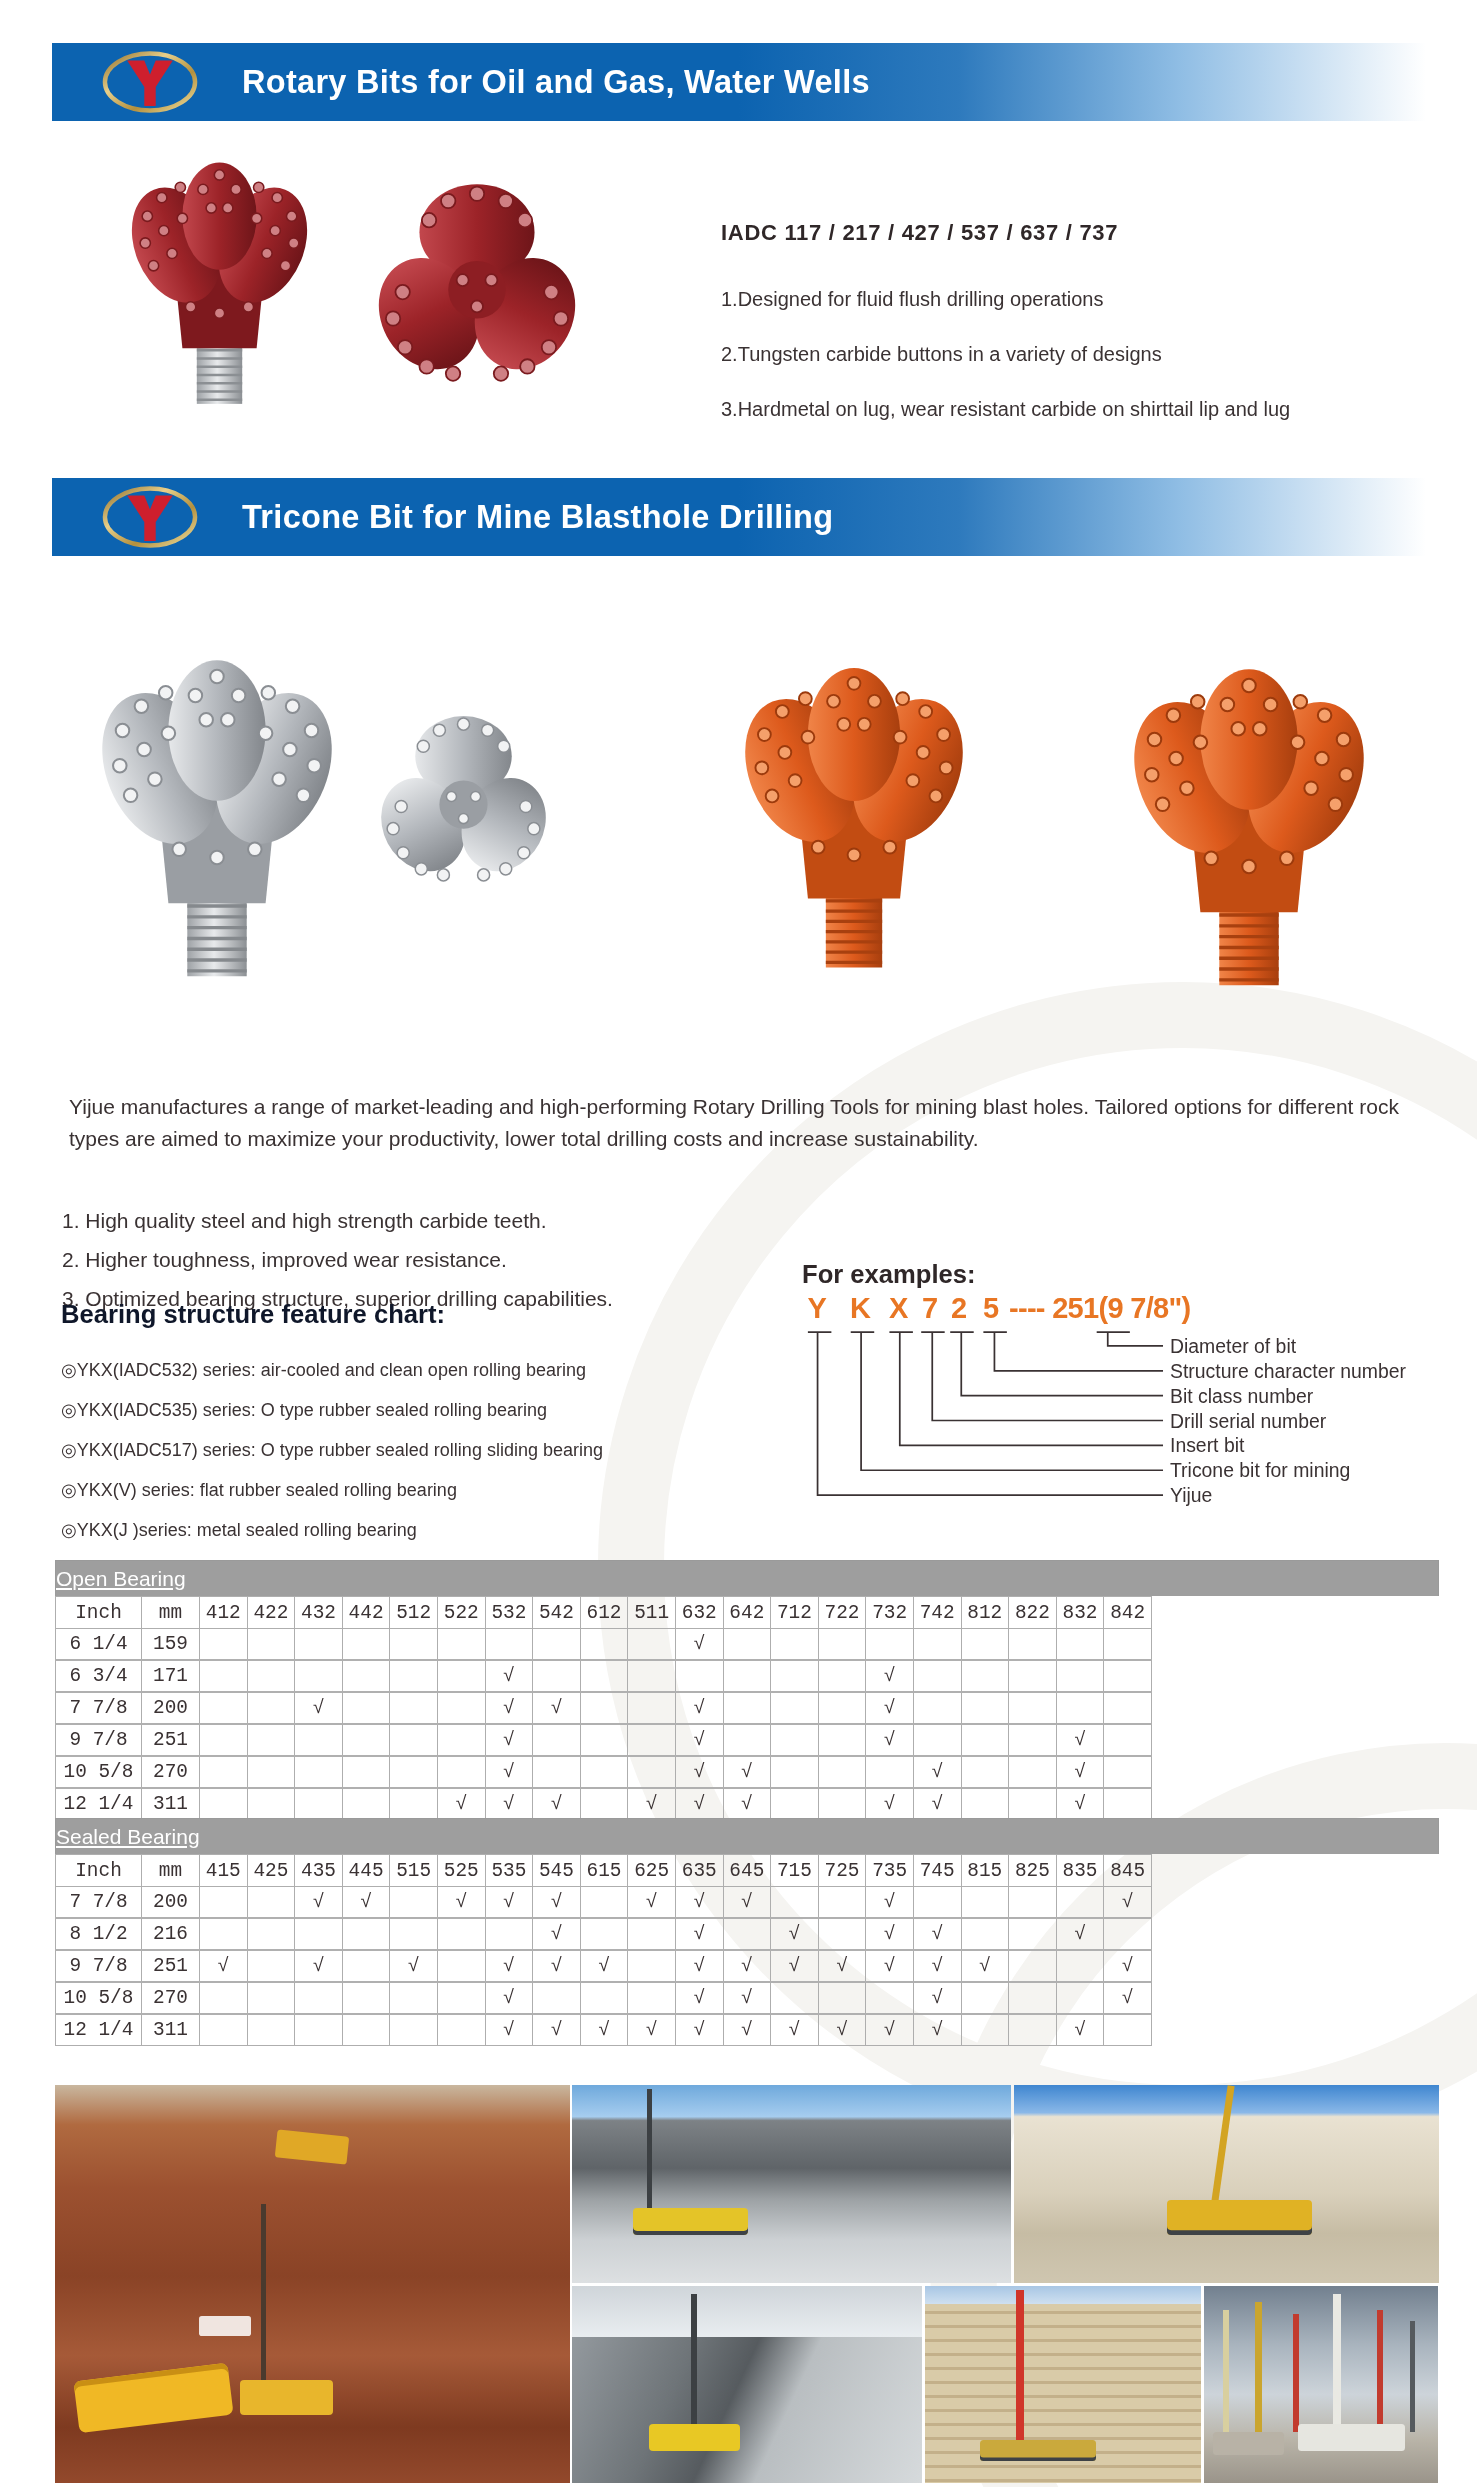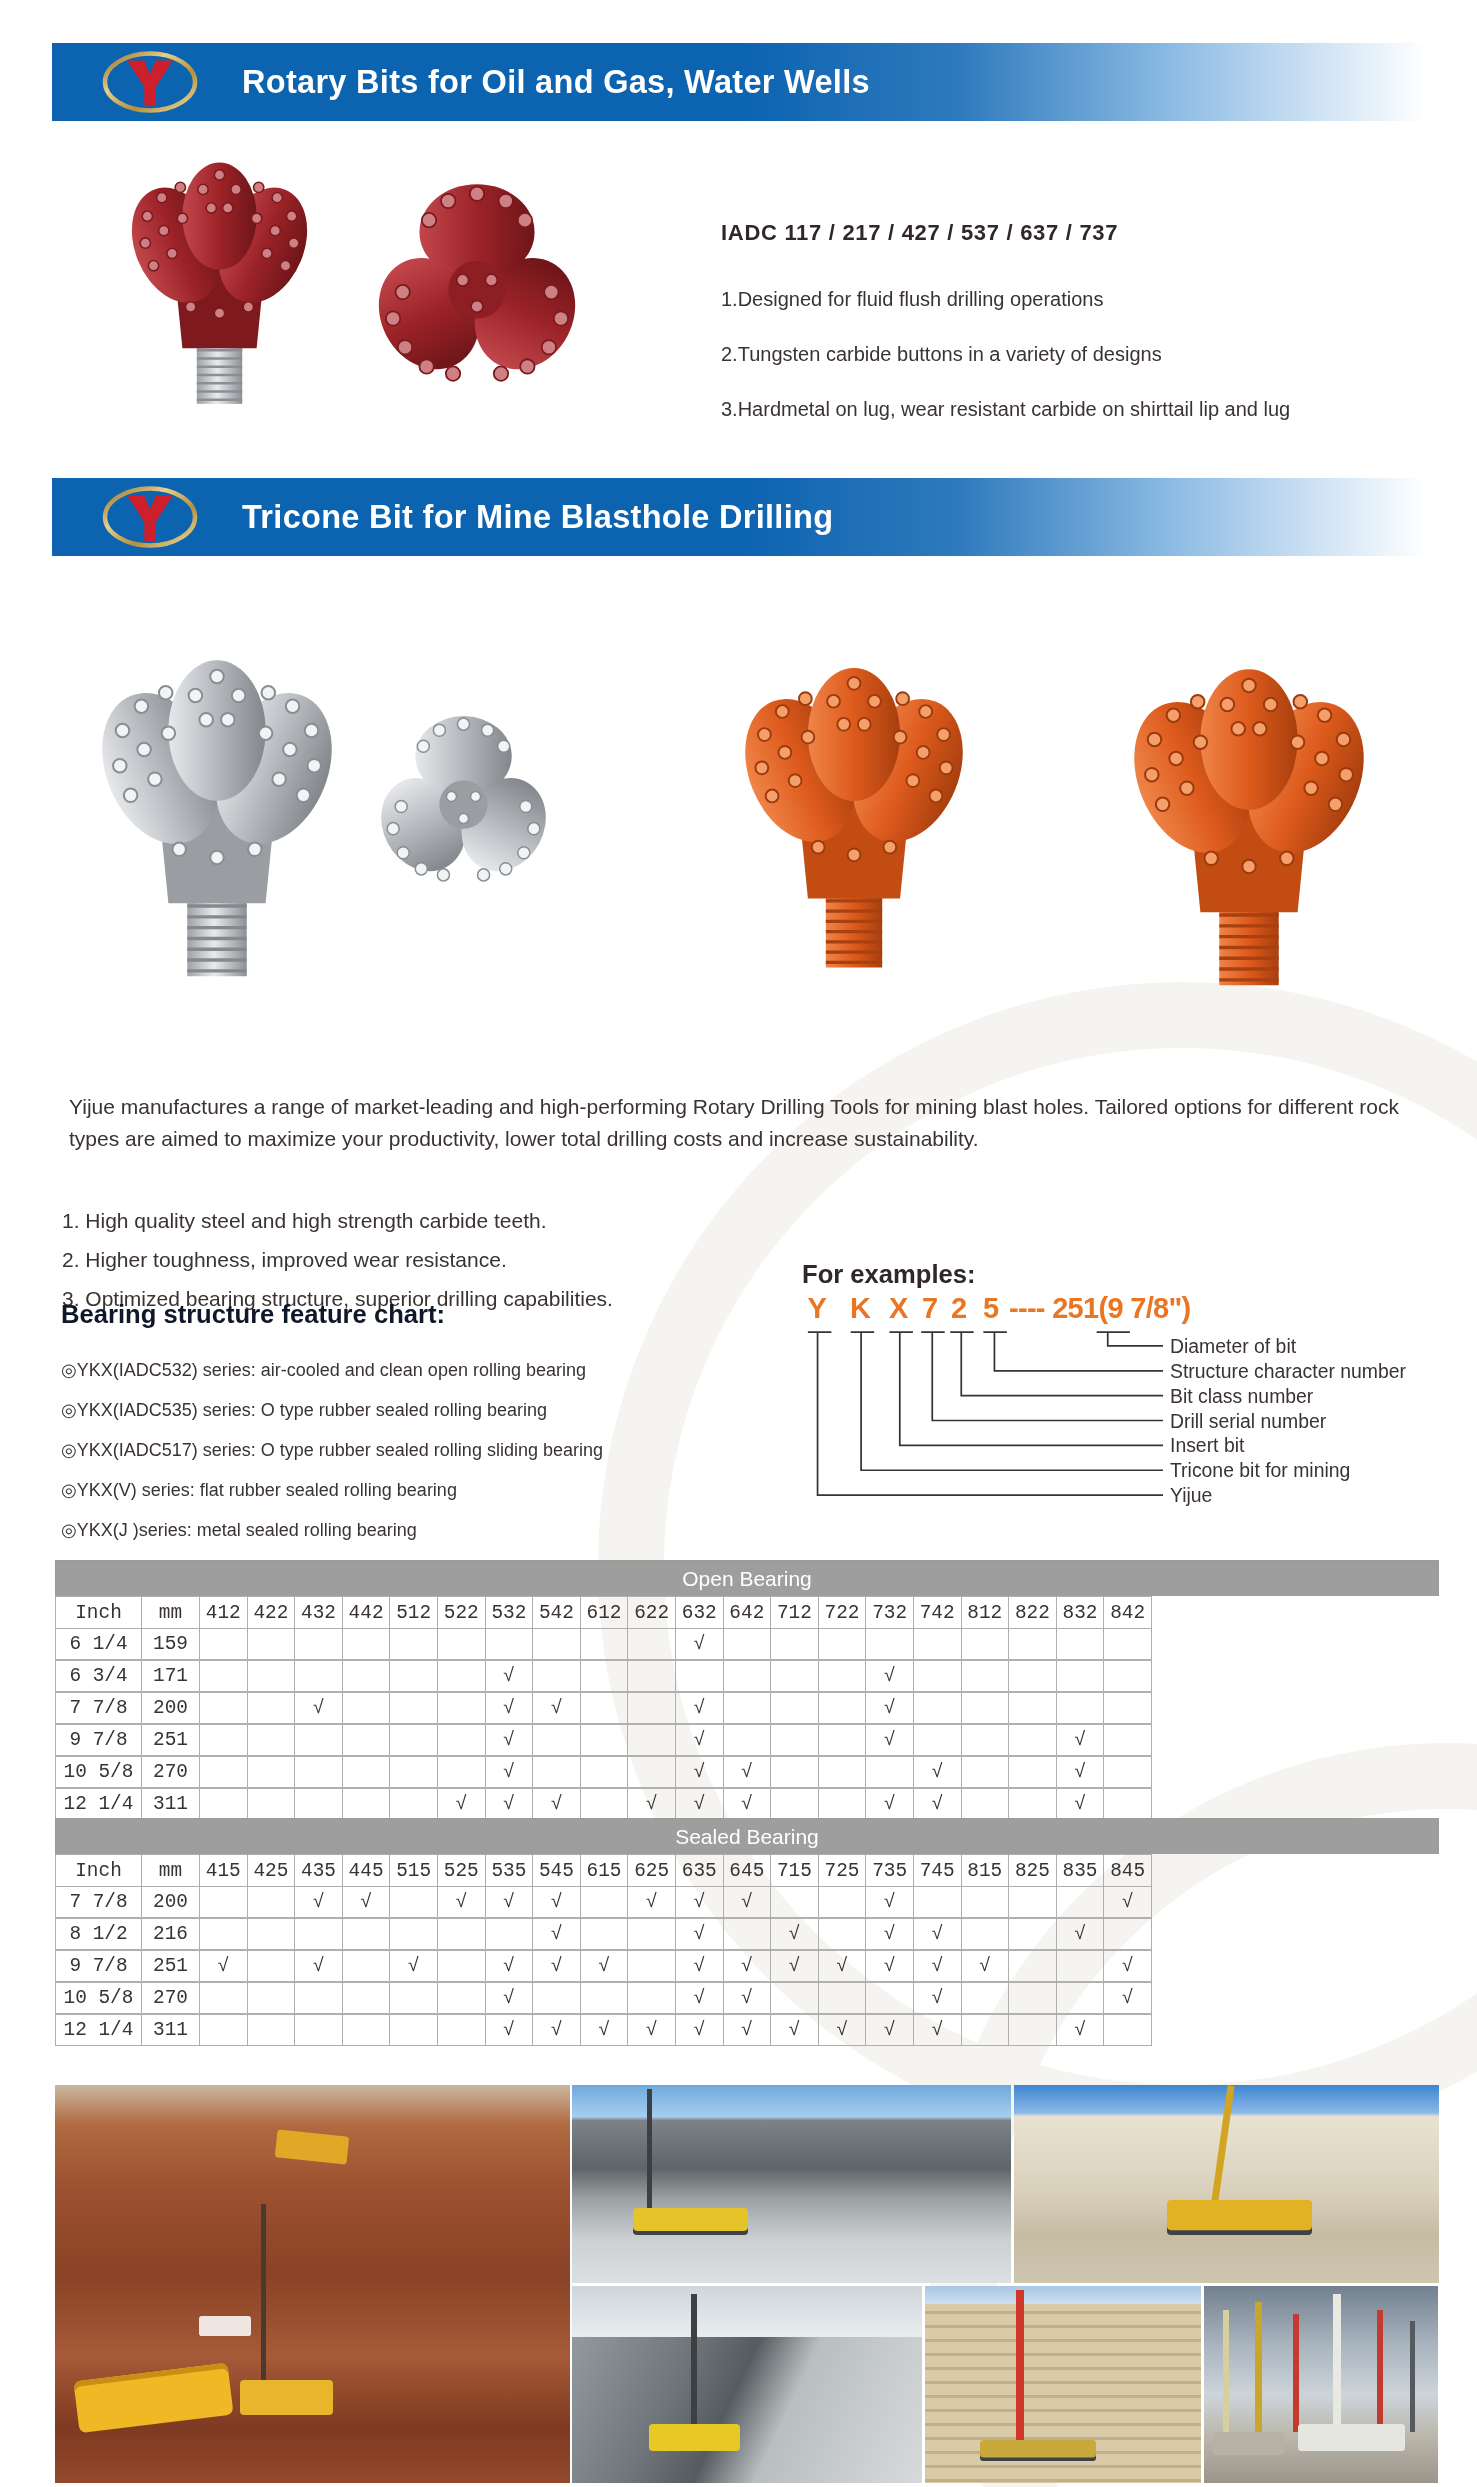--- a/index.html
+++ b/index.html
@@ -31,21 +31,21 @@
   .ex-head{position:absolute;left:802px;top:1260px;font-size:25.6px;font-weight:bold;color:#2f2728;z-index:2;}
   .ex-box{position:absolute;left:802px;top:1292px;width:664px;height:228px;z-index:2;}
   .ex-char{position:absolute;top:0;font-size:29px;font-weight:bold;color:#e87624;}
   .c0{left:5.5px}.c1{left:48px}.c2{left:87px}.c3{left:120px}.c4{left:149px}.c5{left:181px}
   .ex-suffix{position:absolute;left:207px;top:0;font-size:29px;font-weight:bold;color:#e87624;letter-spacing:-0.7px;}
   .ex-lines{position:absolute;left:0;top:0;}
   .ex-label{position:absolute;left:368px;font-size:19.4px;white-space:nowrap;color:#3a3233;}
   
   .tablewrap{position:absolute;left:55px;width:1384px;z-index:2;}
   .table-band{height:35px;line-height:35px;background:#9e9e9e;color:#ffffff;font-size:21px;
-              text-align:center;border:0.7px solid #9a9a9a;border-bottom:none;}
+              text-align:left;border:0.7px solid #9a9a9a;border-bottom:none;text-decoration:underline;}
   table.bits{width:1097px;border-collapse:collapse;table-layout:fixed;font-family:Liberation Mono, monospace;}
   table.bits th,table.bits td{border:0.7px solid #aeaeae;height:30px;text-align:center;
        font-size:19.4px;font-weight:normal;color:#3a3233;padding:0;overflow:hidden;}
   table.bits thead th{height:31px;}
   table.bits tbody tr:not(:first-child) td{border-top:2.8px double #b0b0b0;}
   .chk{font-size:18.7px;}
   
   .collage{position:absolute;left:55px;top:2085px;width:1383px;height:398px;z-index:2;}
   .photo{position:absolute;overflow:hidden;}
   
@@ -386,21 +386,21 @@
             <th>mm</th>
             <th>412</th>
             <th>422</th>
             <th>432</th>
             <th>442</th>
             <th>512</th>
             <th>522</th>
             <th>532</th>
             <th>542</th>
             <th>612</th>
-            <th>622</th>
+            <th>511</th>
             <th>632</th>
             <th>642</th>
             <th>712</th>
             <th>722</th>
             <th>732</th>
             <th>742</th>
             <th>812</th>
             <th>822</th>
             <th>832</th>
             <th>842</th>

